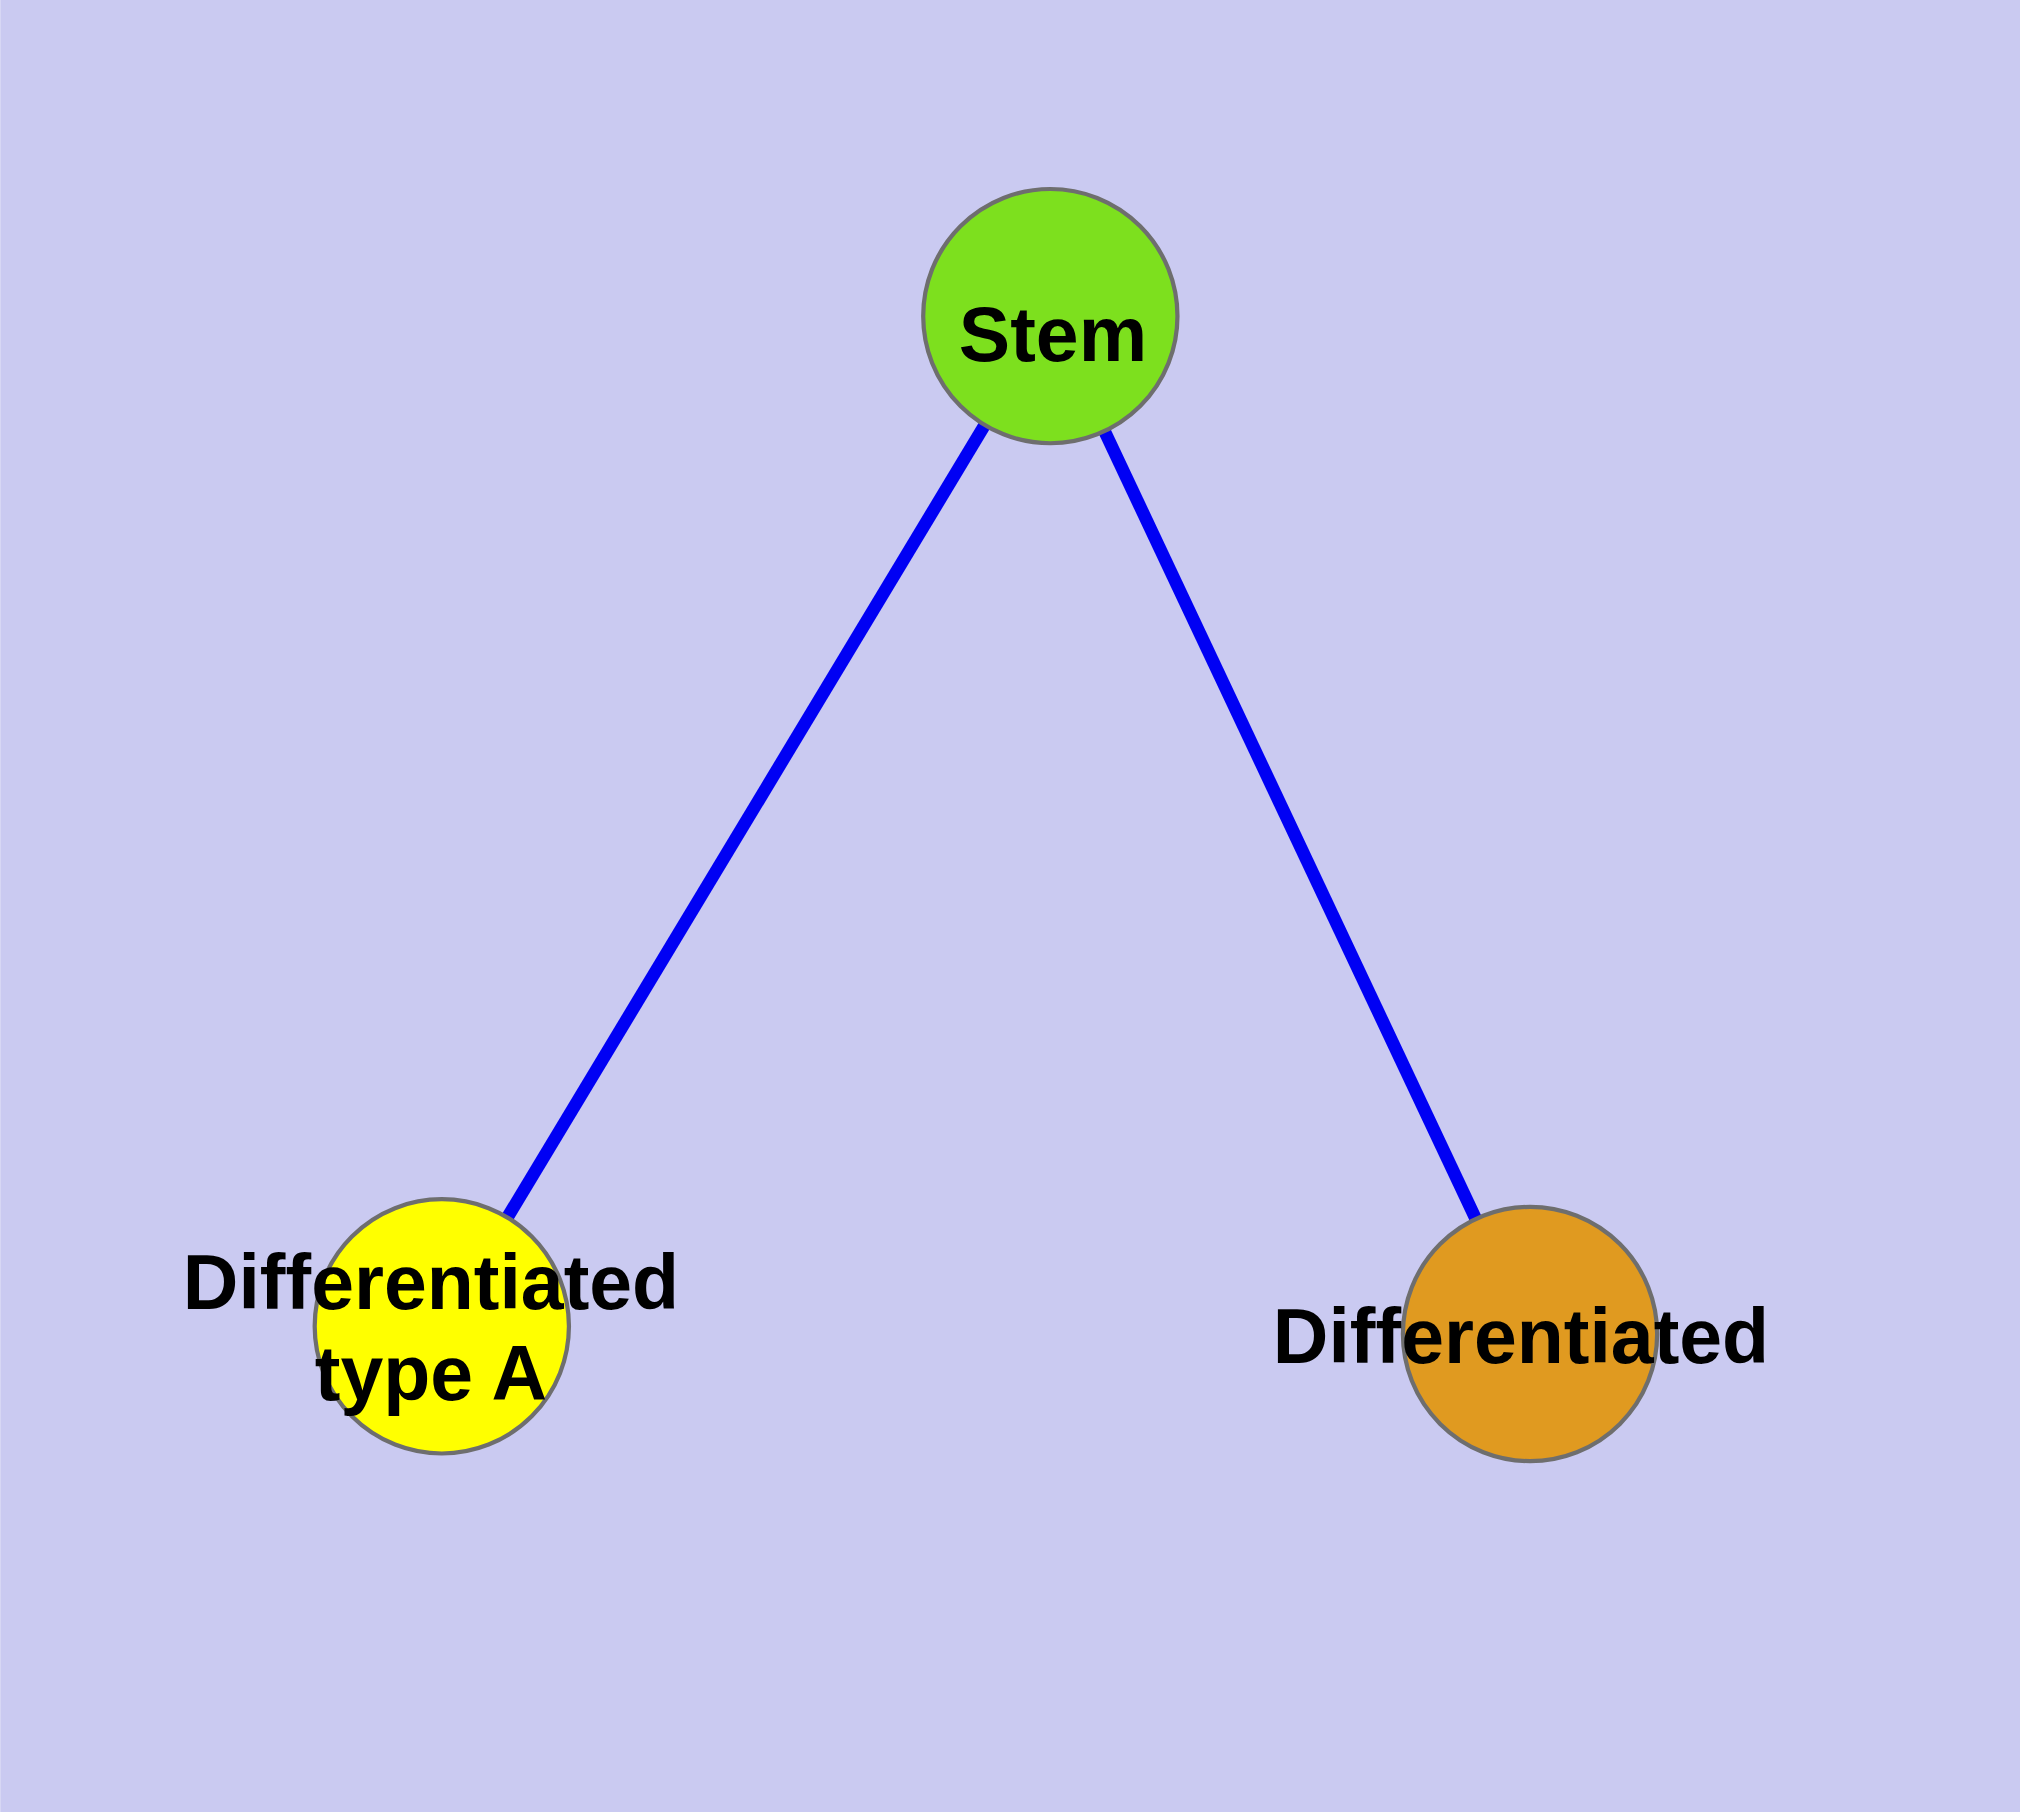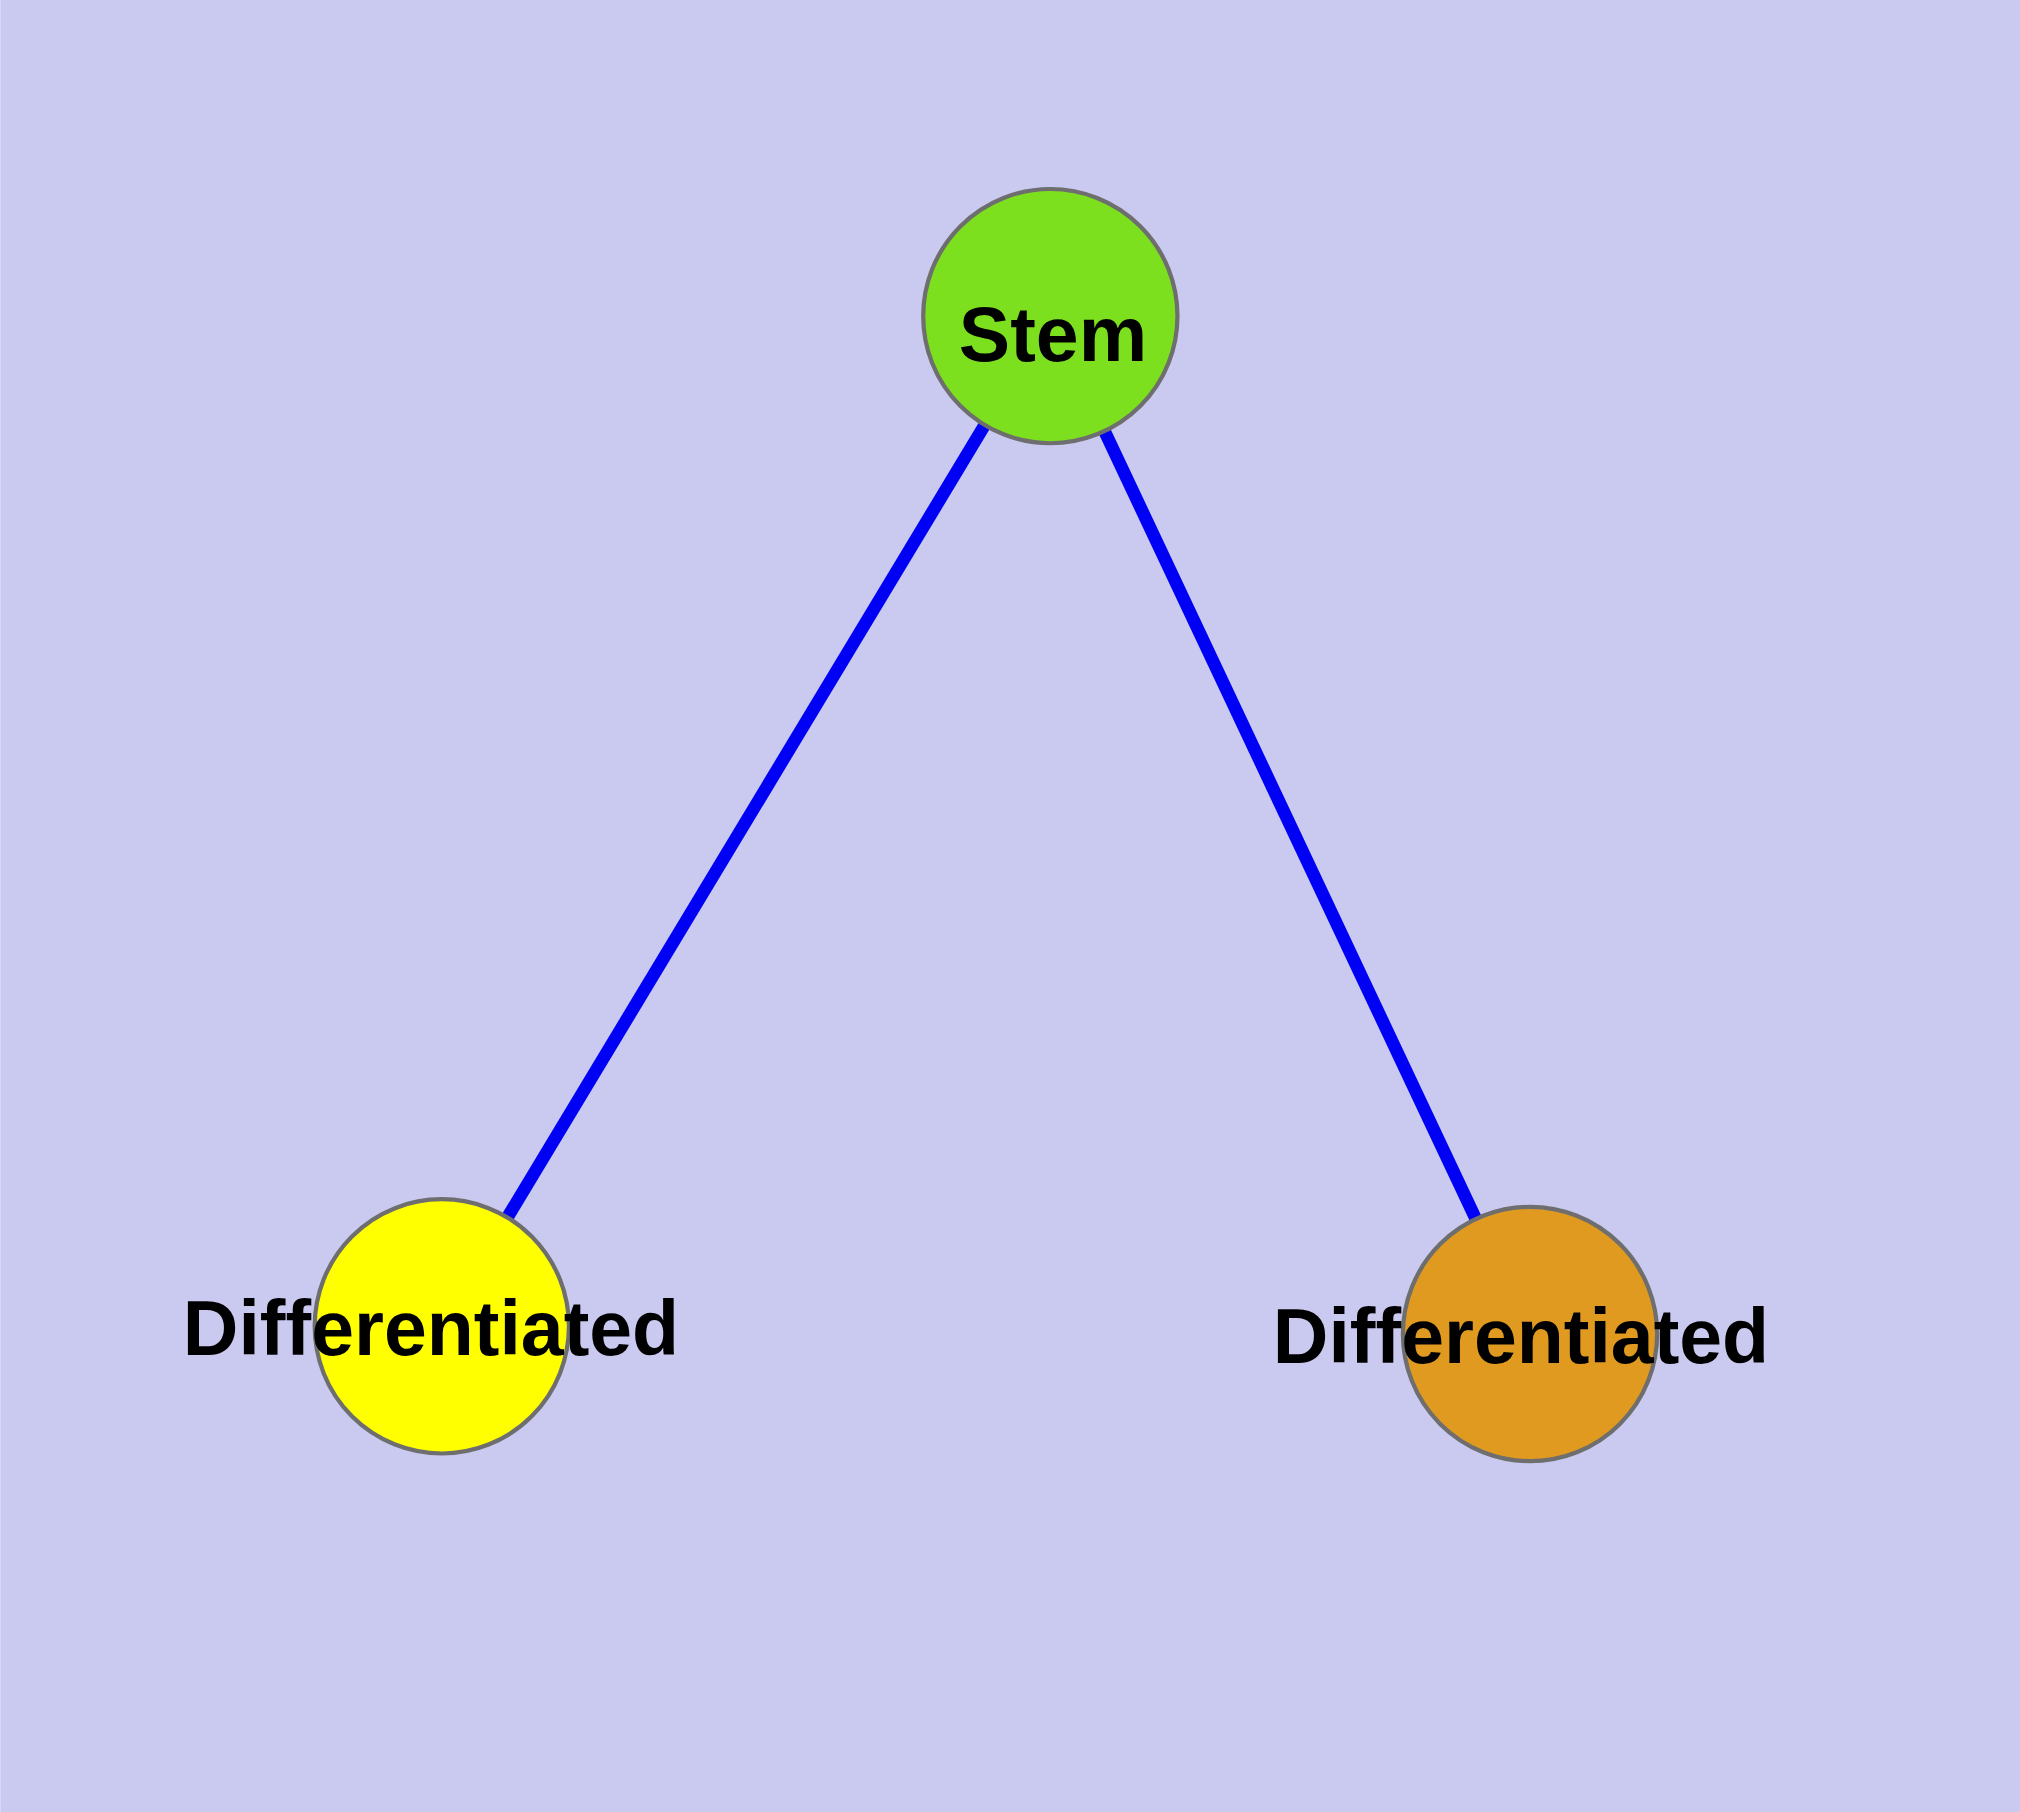--- a/index.html
+++ b/index.html
@@ -42,19 +42,20 @@
 
     <circle class="node-ring" cx="1805" cy="1574" r="150" fill="#e09a20"></circle>
   </svg>
 
   <div class="label" style="left:1053px; top:334px;">
     <span class="line">Stem</span>
   </div>
 
   <div class="label" style="left:431px; top:1328px;">
     <span class="line">Differentiated</span>
+    <span class="line">type A</span>
   </div>
 
   <div class="label" style="left:1521px; top:1336px;">
     <span class="line">Differentiated</span>
   </div>
 </div>
 
 
 </body></html>

